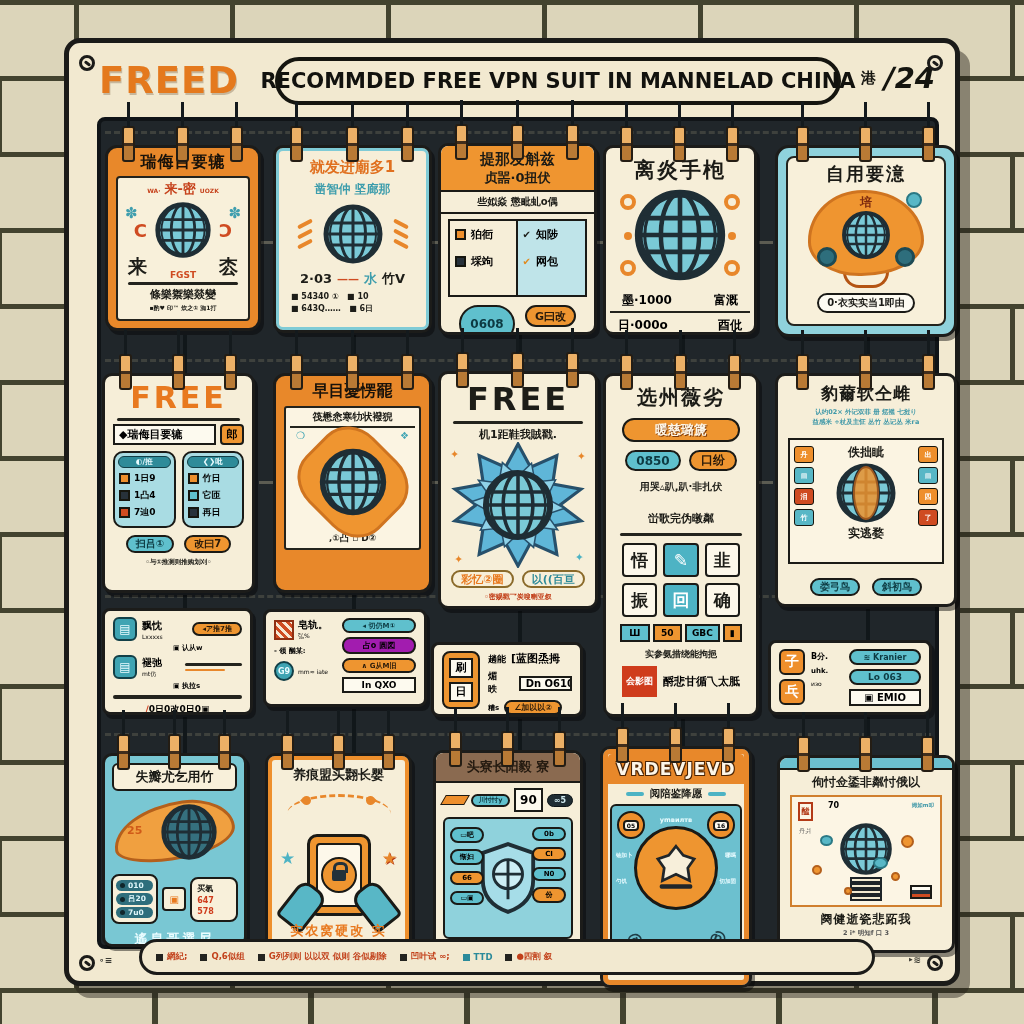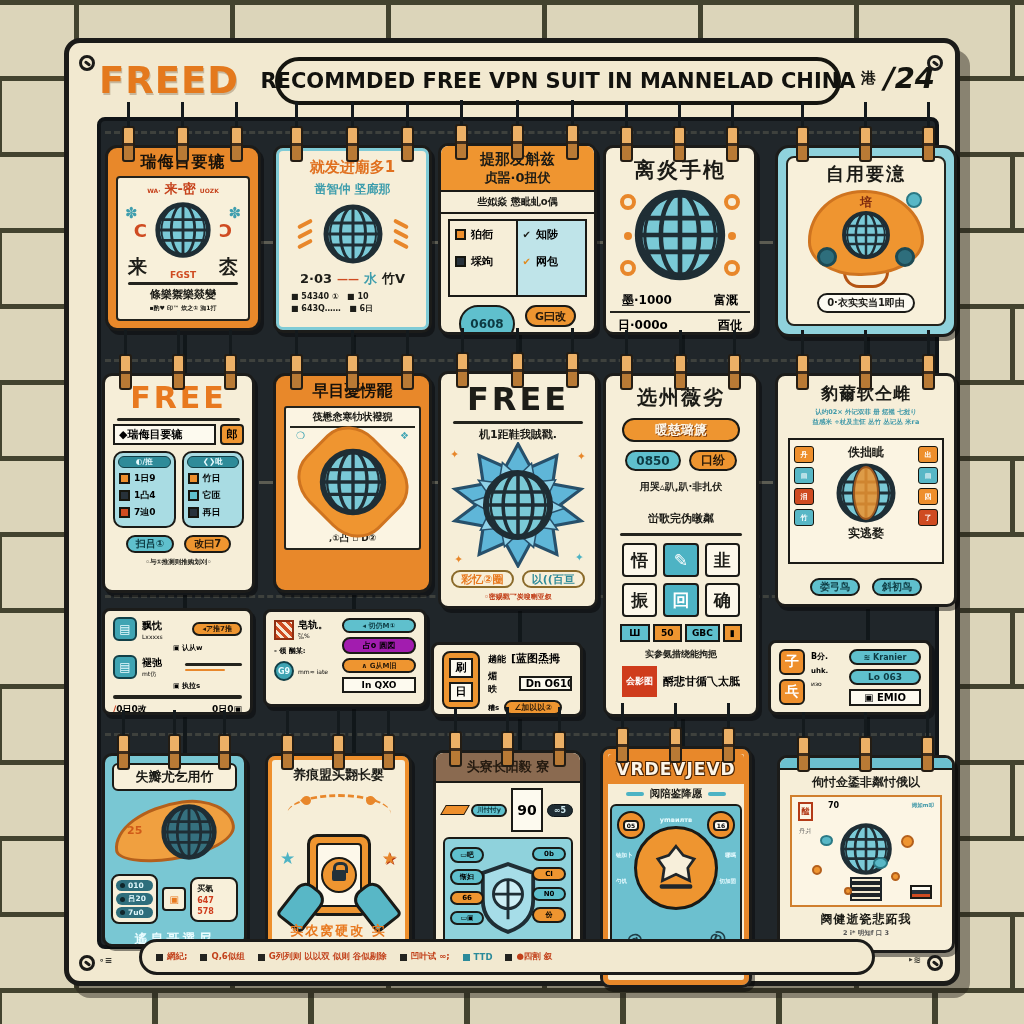--- a/index.html
+++ b/index.html
@@ -517,21 +517,21 @@
           <span style="font-size:10px;font-weight:800;display:block">褪弛</span>
           <span style="font-size:6px;display:block">mt仿</span>
         </span>
         <span style="flex:1">
           <span style="display:block;height:3px;background:#23231d;border-radius:2px"></span>
           <span style="display:block;height:2px;background:#e8872b;border-radius:2px;margin-top:3px;width:70%"></span>
         </span>
       </div>
       <div style="font-size:7px;font-weight:800;margin:2px 0 0 60px">▣ 执拉s</div>
       <div style="height:4px;background:#23231d;border-radius:2px;margin:4px 0"></div>
-      <div style="display:flex;justify-content:space-between;font-weight:800;font-size:9px">
+      <div style="display:flex;justify-content:center;font-weight:800;font-size:9px">
         <span><span style="color:#cf3c1c">∕</span><span>0日0改</span></span>
         <span>0日0▣</span>
       </div>
     </div>
   </div>
 
   <div class="card" style="left:194px;top:566px;width:164px;height:98px;border-radius:8px">
     <div class="inner" style="position:absolute;inset:0;padding:6px 8px;display:flex;gap:8px;border-radius:6px">
       <div style="flex:1;display:flex;flex-direction:column;gap:5px">
         <span style="display:flex;gap:4px;align-items:center">
@@ -667,21 +667,21 @@
       <span class="pin" style="left: calc(50% - 7px);"></span>
       <span class="pin" style="left: calc(86% - 7px);"></span>
     </div>
 
   <div class="card" style="left:364px;top:707px;width:150px;height:218px">
     <div class="inner" style="position:absolute;inset:0;border-radius:7px">
       <div class="tt" style="background:#8a6a50;border-bottom:2.5px solid #1a1a16;border-radius:7px 7px 0 0;font-size:13px;color:#241a10;padding:5px 0">头寮长阳毅 寮</div>
       <div style="display:flex;gap:4px;align-items:center;margin:5px 7px 0">
         <span style="width:24px;height:10px;background:#ee8f2c;border:1.5px solid #1a1a16;transform:skewX(-30deg);flex:none"></span>
         <span class="pill p-teal" style="font-size:6.5px;height:13px;flex:1">川忖忖y</span>
-        <span class="box" style="font-size:14px;padding:12px 4px">90</span>
+        <span class="box" style="font-size:12px;padding:3px 4px">90</span>
         <span style="background:#1f2c33;color:#cfe9ef;font-size:8px;font-weight:800;border-radius:8px;padding:1px 6px;border:1.5px solid #0c1317">∞5</span>
       </div>
       <div style="position:relative;margin:5px 7px 0;background:#8fd2dc;border:2.5px solid #1a1a16;border-radius:6px;height:122px">
         <svg viewBox="0 0 64 76" style="position:absolute;left:50%;top:50%;transform:translate(-50%,-50%);width:62px;height:74px">
           <path d="M32 3 L58 12 V40 C58 58 46 68 32 73 C18 68 6 58 6 40 V12 Z" fill="#a6dde8" stroke="#1f2e35" stroke-width="4"></path>
           <circle cx="32" cy="34" r="15" fill="#cdeef5" stroke="#1f2e35" stroke-width="3"></circle>
           <line x1="32" y1="19" x2="32" y2="49" stroke="#1f2e35" stroke-width="3"></line>
           <line x1="17" y1="34" x2="47" y2="34" stroke="#1f2e35" stroke-width="3"></line>
           <line x1="32" y1="49" x2="32" y2="60" stroke="#1f2e35" stroke-width="3"></line>
         </svg>

